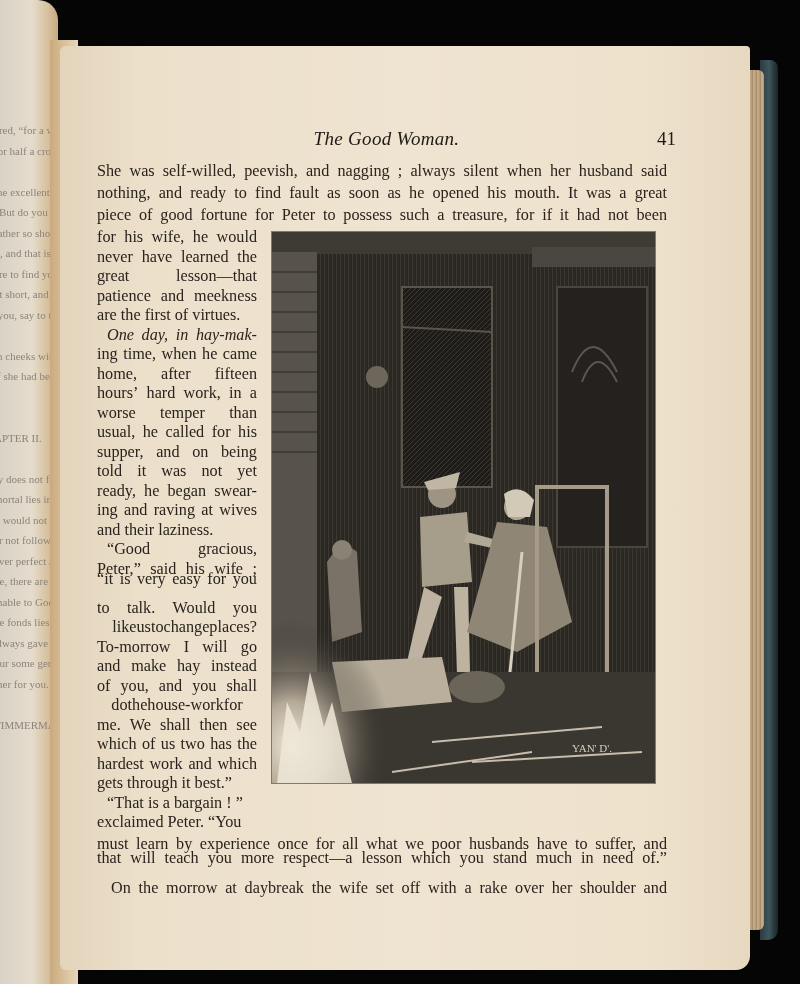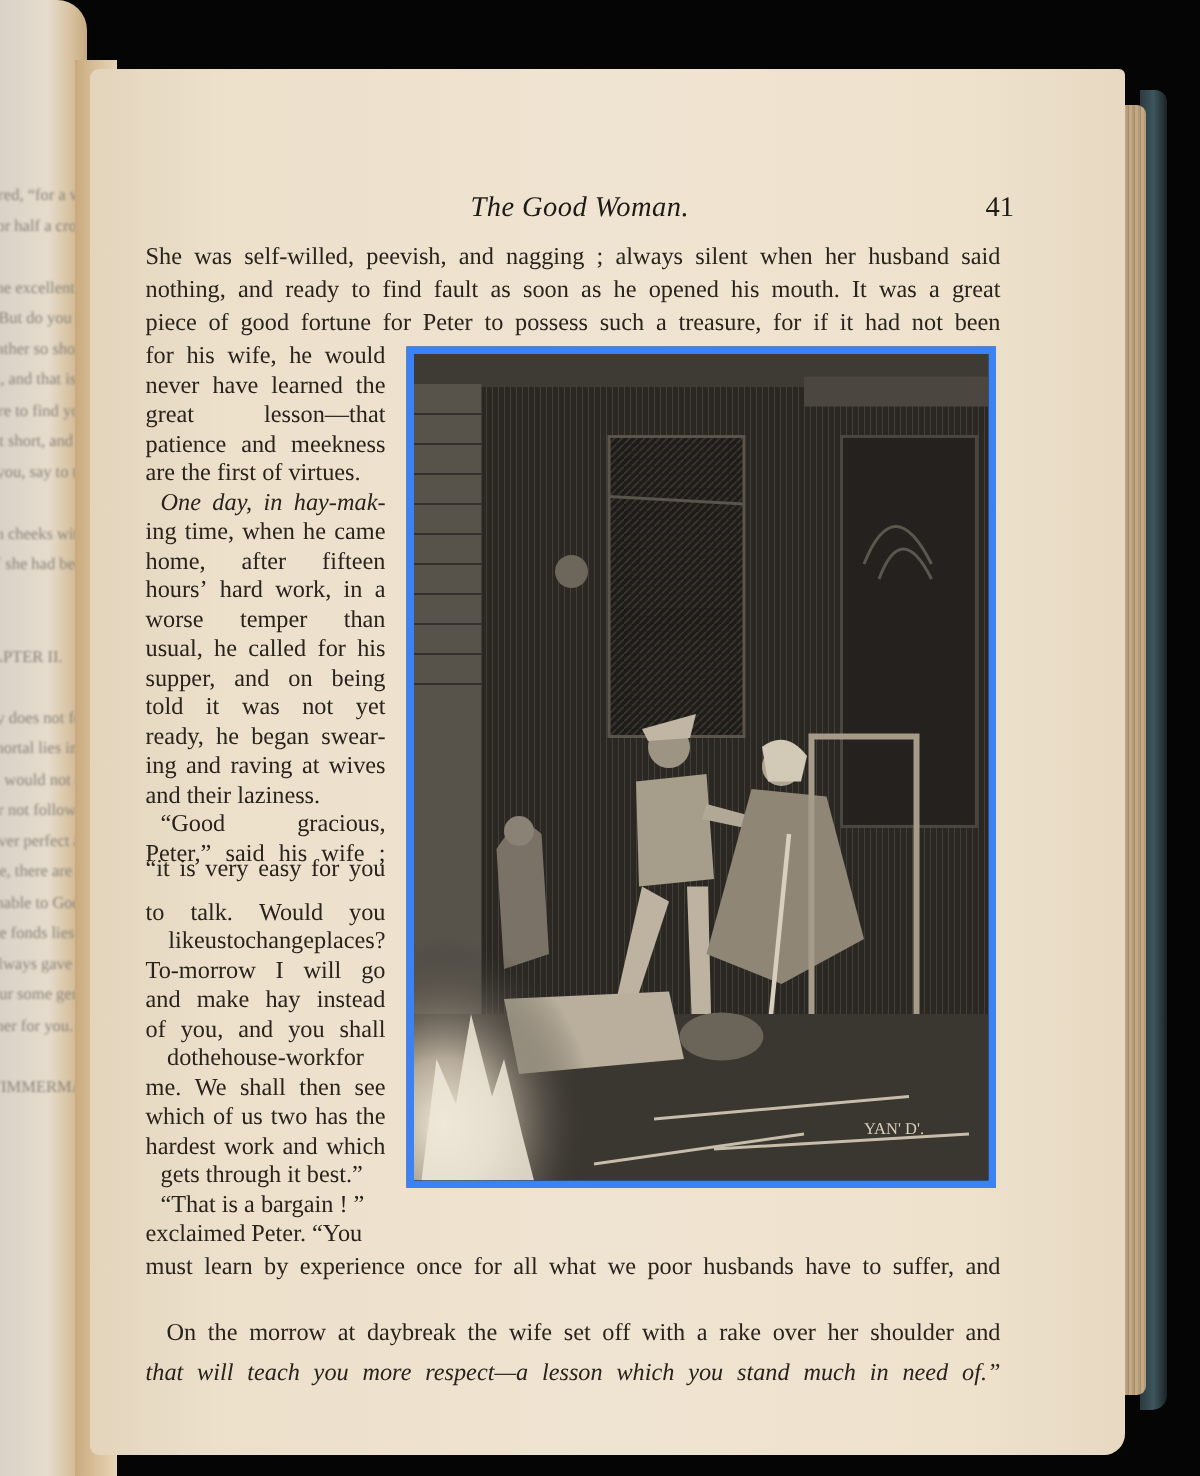--- a/index.html
+++ b/index.html
@@ -12,21 +12,21 @@
   .edges{position:absolute;left:740px;top:70px;width:24px;height:860px;background:repeating-linear-gradient(90deg,#a98e6c 0 1px,#c2a987 1px 3px,#b59b78 3px 4px);border-radius:0 6px 6px 0;}
   .cover{position:absolute;left:760px;top:60px;width:18px;height:880px;background:linear-gradient(90deg,#2c3b40,#3d555c 50%,#1a2326);border-radius:0 8px 10px 0;}
   .header{position:absolute;left:95px;top:128px;width:583px;height:26px;}
   .running-title{position:absolute;left:0;right:0;text-align:center;font-style:italic;font-size:19px;color:#1e1a16;letter-spacing:0.3px;top:0;}
   .page-number{position:absolute;right:2px;top:0;font-size:19px;color:#1e1a16;}
   .text{color:#2a231d;font-size:16.2px;line-height:22px;}
   .full-line{position:absolute;left:97px;width:570px;text-align:justify;text-align-last:justify;white-space:nowrap;}
   .col-line{position:absolute;left:97px;width:160px;white-space:nowrap;display:flex;justify-content:space-between;}
   .col-line.indent{padding-left:10px;width:150px;}
   .col-line.ragged{justify-content:flex-start;}
-  .illustration{position:absolute;left:271px;top:231px;width:383px;height:551px;border:5px solid #3b82f6;background:#2d2a26;overflow:hidden;}
+  .illustration{position:absolute;left:271px;top:231px;width:383px;height:551px;border:1px solid #3b82f6;background:#2d2a26;overflow:hidden;}
   .illustration svg{display:block;}
 </style>
 </head>
 <body>
 
 <div class="left-page">
   <div class="left-page-text" id="leftText">
       <div>ered, “for a wo</div>
       <div>for half a crow</div>
       <div>&nbsp;</div>
@@ -233,25 +233,25 @@
       <span>two</span>
       <span>has</span>
       <span>the</span>
     </div>
     <div class="col-line" style="top: 752.5px;">
       <span>hardest</span>
       <span>work</span>
       <span>and</span>
       <span>which</span>
     </div>
-    <div class="col-line ragged" style="top: 772px; margin-left: 10px;">gets through it best.”</div>
+    <div class="col-line ragged" style="top: 772px;">gets through it best.”</div>
     <div class="col-line indent ragged" style="top: 791.5px;">“That is a bargain ! ”</div>
     <div class="col-line ragged" style="top: 811px;">exclaimed Peter.  “You</div>
     <div class="full-line" style="top: 832.5px;">must learn by experience once for all what we poor husbands have to suffer, and</div>
-    <div class="full-line" style="top: 904px; font-style: italic;">that will teach you more respect—a lesson which you stand much in need of.”</div>
+    <div class="full-line" style="top: 847px;">that will teach you more respect—a lesson which you stand much in need of.”</div>
     <div class="full-line" style="top: 876.5px; left: 111px; width: 556px;">On the morrow at daybreak the wife set off with a rake over her shoulder and</div>
   </div>
 
 <div class="illustration">
   <svg width="383" height="551" viewBox="0 0 383 551">
     <defs>
       <pattern id="hatch" width="4" height="4" patternUnits="userSpaceOnUse">
         <rect width="4" height="4" fill="#2b2824"></rect>
         <line x1="0" y1="0" x2="0" y2="4" stroke="#4a453e" stroke-width="1"></line>
       </pattern>

